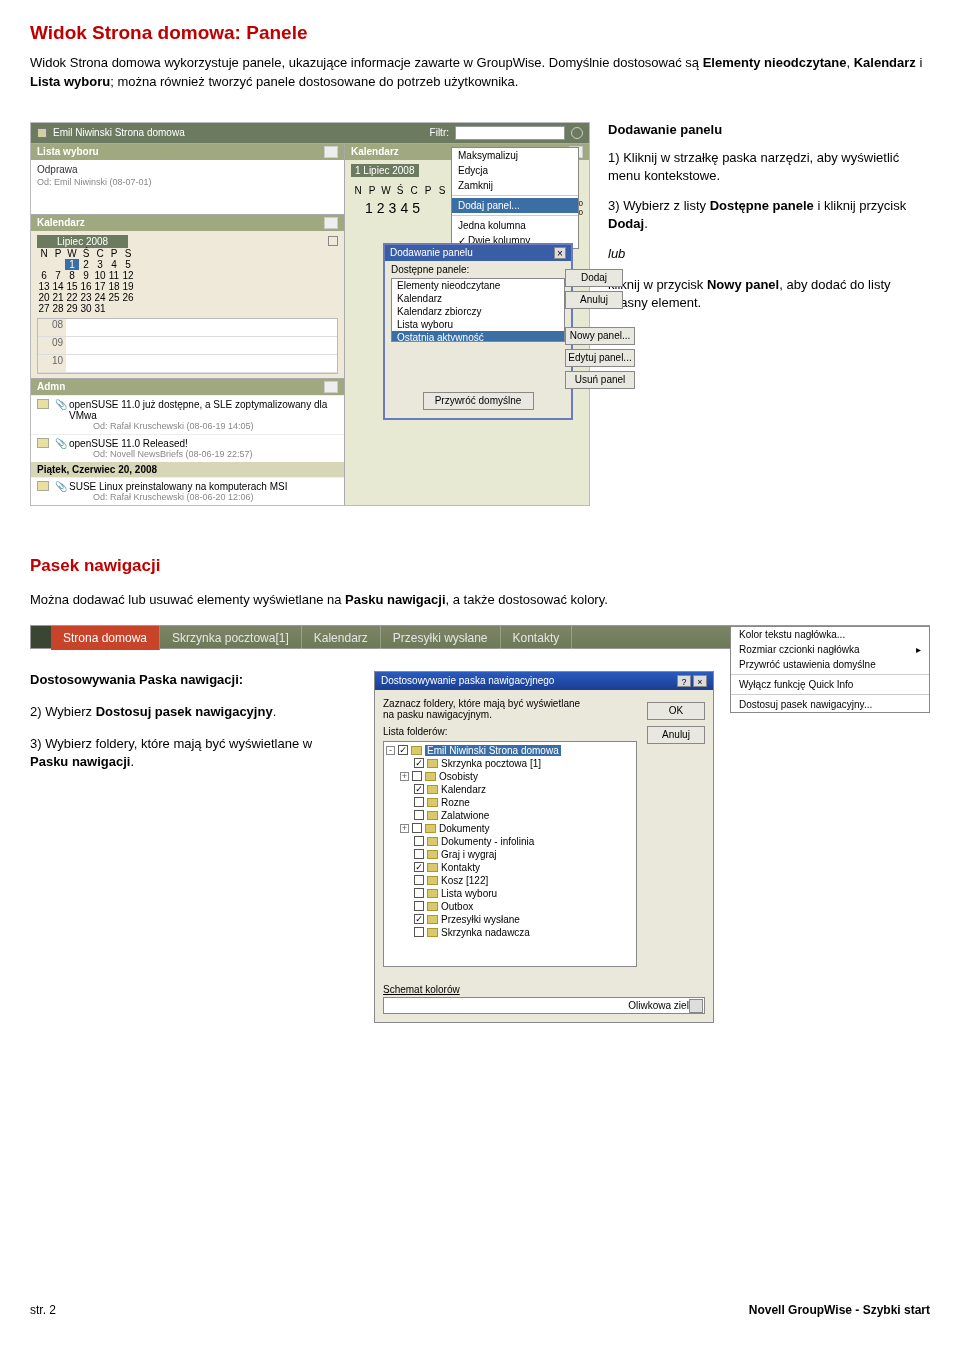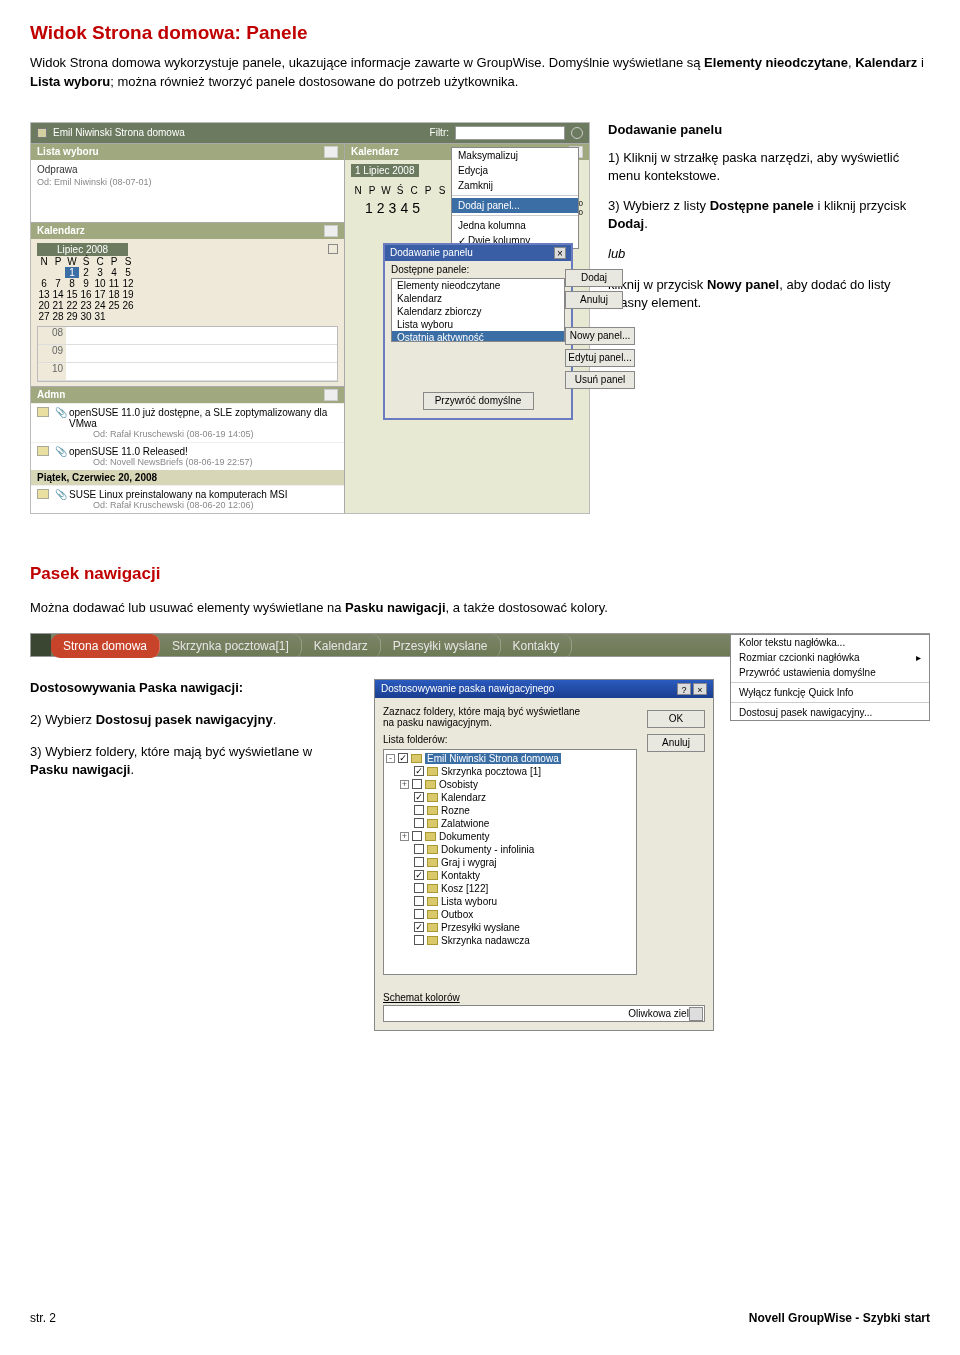--- a/index.html
+++ b/index.html
@@ -59,21 +59,21 @@
   .addpanel .btncol { position:absolute; right:-64px; top:24px; display:flex; flex-direction:column; gap:4px; }
   .winbtn { width:58px; height:18px; border:1px solid #888; background:#e8e8e0; font-size:10px; text-align:center; line-height:16px; }
   .winbtn2 { width:74px; height:18px; border:1px solid #888; background:#e8e8e0; font-size:10px; text-align:center; line-height:16px; margin:3px auto; }
 
   .instr { width: 320px; font-size:13px; }
   .instr .ih { font-weight:bold; margin-bottom:12px; }
   .instr p { margin: 0 0 12px 0; line-height:1.4; }
 
   .navstrip { margin-top:18px; border:1px solid #999; background:linear-gradient(#7c8568,#6d7a55); display:flex; align-items:center; height:24px; font-size:12px; color:#e5e5e5; position:relative; }
   .navstrip .corner { width:20px; background:#3b4632; height:100%; }
-  .navstrip .tab { padding: 0 12px; border-right:1px solid rgba(255,255,255,0.25); line-height:24px; height:24px;border-radius:9px; }
+  .navstrip .tab { padding: 0 12px; border-right:1px solid rgba(255,255,255,0.25); line-height:24px; height:24px; }
   .navstrip .tab.active { background:#c7432a; color:#fff; }
   .navstrip .ctxright { position:absolute; right:-1px; top:0; background:#fff; border:1px solid #888; font-size:10px; width:200px; color:#000; }
   .navstrip .ctxright div { padding:2px 8px; }
   .navstrip .ctxright .sep { border-top:1px solid#ccc;padding:0;height:0;margin:2px 0; }
   .navstrip .ctxright .arrow { float:right; }
 
   .row2 { display:flex; gap:24px; align-items:flex-start; margin-top:22px; }
   .row2 .leftinstr { width: 320px; font-size:13px; }
   .row2 .leftinstr p { margin:0 0 14px 0; line-height:1.4; }
 
@@ -95,41 +95,41 @@
   .scheme .sel .dd { position:absolute;right:1px;top:1px;width:14px;height:14px;background:#ddd;border:1px solid #888; }
 
   .footer { display:flex; justify-content:space-between; margin-top:280px; font-size:12px; }
 
 </style>
 </head>
 <body>
 
 <h1 class="red">Widok Strona domowa: Panele</h1>
 <p class="lead">
-  <span>Widok Strona domowa wykorzystuje panele, ukazujące informacje zawarte w GroupWise. Domyślnie wyświetlane są </span><b>Elementy nieodczytane</b><span>, </span><b>Kalendarz</b><span> i </span><b>Lista wyboru</b><span>; można również tworzyć panele dostosowane do potrzeb użytkownika.</span>
+  <span>Widok Strona domowa wykorzystuje panele, ukazujące informacje zawarte w GroupWise. Domyślnie dostosować są </span><b>Elementy nieodczytane</b><span>, </span><b>Kalendarz</b><span> i </span><b>Lista wyboru</b><span>; można również tworzyć panele dostosowane do potrzeb użytkownika.</span>
 </p>
 
 <div class="row1">
 
   <div class="shot1">
     <div class="topbar">
       <span class="home-ic"></span>
       <span>Emil Niwinski Strona domowa</span>
       <span class="flex"></span>
       <span>Filtr:</span>
       <input style="">
       <span style="width:12px;height:12px;border:1px solid #ccc;border-radius:6px;"></span>
     </div>
     <div class="panelsA">
       <div class="colL">
         <div class="phead">
             <span>Lista wyboru</span>
             <span class="dd"></span>
           </div>
-        <div class="whitebox" style="height:62px;">
+        <div class="whitebox" style="height:54px;">
           <div>Odprawa</div>
           <div style="color:#888;font-size:9px;">Od: Emil Niwinski (08-07-01)</div>
         </div>
         <div class="phead">
             <span>Kalendarz</span>
             <span class="dd"></span>
           </div>
         <div class="calgrid">
           <div style="display:flex;align-items:center;">
               <span style="background:#6c7b5f;color:#fff;padding:1px 20px;">Lipiec 2008</span>

